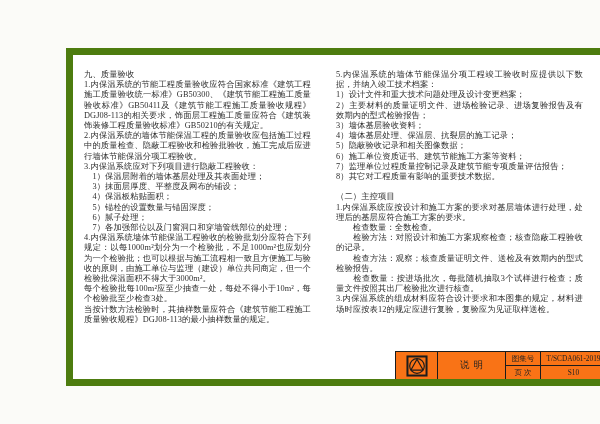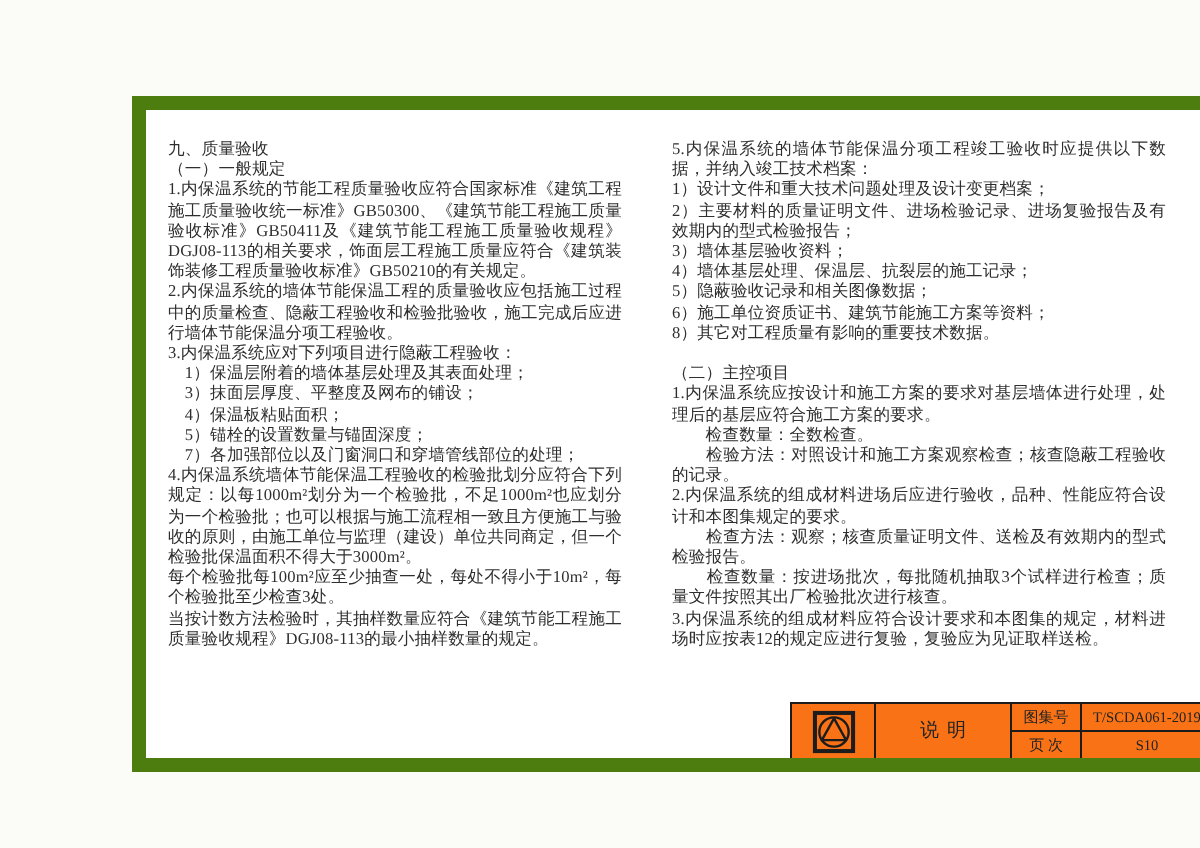--- a/index.html
+++ b/index.html
@@ -42,49 +42,49 @@
     font-size:7.3px;color:#222;white-space:nowrap;
   }
 </style>
 </head>
 <body>
 
 <div class="sheet">
 
   <div class="col col-left">
       <p class="doc-line">九、质量验收</p>
-      <p class="doc-line">（一）一般规定</p>
       <p class="doc-line">1.内保温系统的节能工程质量验收应符合国家标准《建筑工程施工质量验收统一标准》GB50300、《建筑节能工程施工质量验收标准》GB50411及《建筑节能工程施工质量验收规程》DGJ08-113的相关要求，饰面层工程施工质量应符合《建筑装饰装修工程质量验收标准》GB50210的有关规定。</p>
       <p class="doc-line">2.内保温系统的墙体节能保温工程的质量验收应包括施工过程中的质量检查、隐蔽工程验收和检验批验收，施工完成后应进行墙体节能保温分项工程验收。</p>
       <p class="doc-line">3.内保温系统应对下列项目进行隐蔽工程验收：</p>
       <p class="doc-line">　1）保温层附着的墙体基层处理及其表面处理；</p>
       <p class="doc-line">　3）抹面层厚度、平整度及网布的铺设；</p>
       <p class="doc-line">　4）保温板粘贴面积；</p>
       <p class="doc-line">　5）锚栓的设置数量与锚固深度；</p>
+      <p class="doc-line">　6）腻子处理；</p>
       <p class="doc-line">　7）各加强部位以及门窗洞口和穿墙管线部位的处理；</p>
       <p class="doc-line">4.内保温系统墙体节能保温工程验收的检验批划分应符合下列规定：以每1000m²划分为一个检验批，不足1000m²也应划分为一个检验批；也可以根据与施工流程相一致且方便施工与验收的原则，由施工单位与监理（建设）单位共同商定，但一个检验批保温面积不得大于3000m²。</p>
       <p class="doc-line">每个检验批每100m²应至少抽查一处，每处不得小于10m²，每个检验批至少检查3处。</p>
       <p class="doc-line">当按计数方法检验时，其抽样数量应符合《建筑节能工程施工质量验收规程》DGJ08-113的最小抽样数量的规定。</p>
     </div>
 
   <div class="col col-right">
       <p class="doc-line">5.内保温系统的墙体节能保温分项工程竣工验收时应提供以下数据，并纳入竣工技术档案：</p>
       <p class="doc-line">1）设计文件和重大技术问题处理及设计变更档案；</p>
       <p class="doc-line">2）主要材料的质量证明文件、进场检验记录、进场复验报告及有效期内的型式检验报告；</p>
       <p class="doc-line">3）墙体基层验收资料；</p>
       <p class="doc-line">4）墙体基层处理、保温层、抗裂层的施工记录；</p>
       <p class="doc-line">5）隐蔽验收记录和相关图像数据；</p>
       <p class="doc-line">6）施工单位资质证书、建筑节能施工方案等资料；</p>
+      <p class="doc-line">7）监理单位过程质量控制记录及建筑节能专项质量评估报告；</p>
       <p class="doc-line">8）其它对工程质量有影响的重要技术数据。</p>
       <p class="doc-line"></p>
       <p class="doc-line">（二）主控项目</p>
       <p class="doc-line">1.内保温系统应按设计和施工方案的要求对基层墙体进行处理，处理后的基层应符合施工方案的要求。</p>
       <p class="doc-line">　　检查数量：全数检查。</p>
       <p class="doc-line">　　检验方法：对照设计和施工方案观察检查；核查隐蔽工程验收的记录。</p>
-      <p class="doc-line">2.内保温系统的组成材料进场后应进行验收，品种、性能应符合设计和本图集规定的要求。</p>
       <p class="doc-line">　　检查方法：观察；核查质量证明文件、送检及有效期内的型式检验报告。</p>
       <p class="doc-line">　　检查数量：按进场批次，每批随机抽取3个试样进行检查；质量文件按照其出厂检验批次进行核查。</p>
       <p class="doc-line">3.内保温系统的组成材料应符合设计要求和本图集的规定，材料进场时应按表12的规定应进行复验，复验应为见证取样送检。</p>
     </div>
 
   <div class="titleblock">
     <div class="tb-logo">
       <span style="display:flex;">
         <svg width="22" height="22" viewBox="0 0 24 24">
           <rect x="1.6" y="1.6" width="20.8" height="20.8" fill="none" stroke="#1c1c1c" stroke-width="2.2"></rect>

